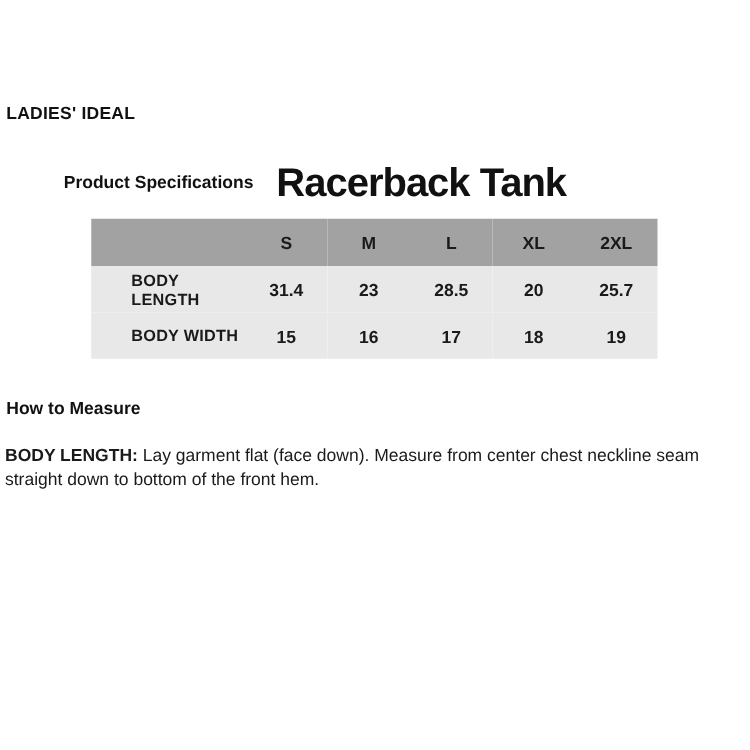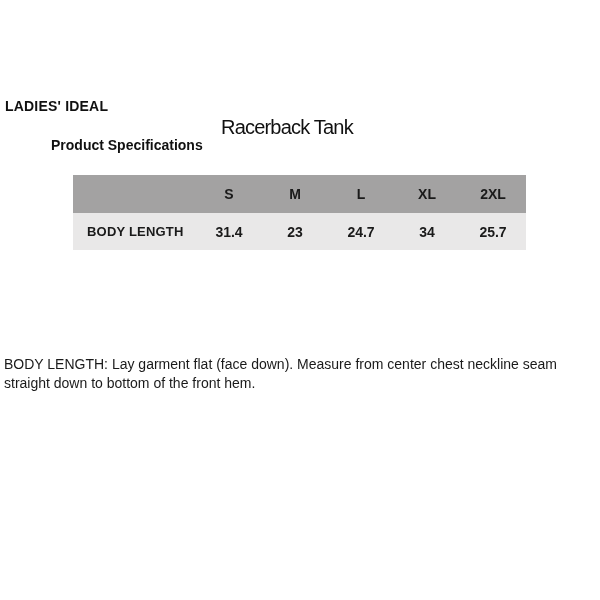--- a/index.html
+++ b/index.html
@@ -7,56 +7,56 @@
   body {
     width: 600px; height: 600px;
     position: relative;
     font-family: "Liberation Sans", sans-serif;
     color: var(--text, #111111);
     overflow: hidden;
   }
   .page { position: absolute; inset: 0; background: #ffffff; }
 
   .brand {
-    position: absolute; left: 5px; top: 98px;
+    position: absolute; left: 5px; top: 82px;
     font-size: 14px; font-weight: bold; letter-spacing: 0.2px;
   }
   .spec-label {
     position: absolute; left: 7px; top: 137px;
     font-size: 14px; font-weight: bold; padding-left: 44px;
   }
   .product-title {
-    position: absolute; left: 221px; top: 116px;
-    font-size: 20px; font-weight: normal; letter-spacing: -0.8px;
+    position: absolute; left: 221px; top: 128px;
+    font-size: 32px; font-weight: bold; letter-spacing: -0.8px;
   }
 
   table.spec {
     position: absolute; left: 73px; top: 175px;
     width: 453px; border-collapse: collapse; table-layout: fixed;
     border: none;
   }
   table.spec col.c-label { width: 123px; }
   table.spec col.c-size  { width: 66px; }
   table.spec th, table.spec td {
     font-weight: bold; font-size: 14px; text-align: center;
     vertical-align: middle; border: none; color: #1a1a1a;
   }
   table.spec thead th { background: var(--header-bg, #a3a2a2); height: 38px; }
   table.spec tbody td { background: var(--row-bg, #e9e8e8); height: 37px; }
-  table.spec .lbl { text-align: left; padding-left: 14px; font-size: 13px; letter-spacing: 0.2px; }
+  table.spec .lbl { text-align: left; padding-left: 32px; font-size: 13px; letter-spacing: 0.2px; }
 
   .htm-heading {
     position: absolute; left: 5px; top: 318px;
     font-size: 14px; font-weight: bold;
   }
   .para {
     position: absolute; left: 4px; width: 595px;
     font-size: 14px; line-height: 19px; color: #1a1a1a;
   }
-  .para .ilabel { font-weight: normal; }
+  .para .ilabel { font-weight: bold; }
   .para-1 { top: 355px; }
   .para-2 { top: 396px; }
 </style>
 </head>
 <body>
 
 <div class="page">
 
   <div class="brand">LADIES' IDEAL</div>
 
@@ -81,24 +81,33 @@
         <th>L</th>
         <th>XL</th>
         <th>2XL</th>
       </tr>
     </thead>
     <tbody>
       <tr>
         <td class="lbl">BODY LENGTH</td>
         <td>31.4</td>
         <td>23</td>
-        <td>24.7</td>
-        <td>34</td>
+        <td>28.5</td>
+        <td>20</td>
         <td>25.7</td>
+      </tr>
+      <tr>
+        <td class="lbl">BODY WIDTH</td>
+        <td>15</td>
+        <td>16</td>
+        <td>17</td>
+        <td>18</td>
+        <td>19</td>
       </tr>
     </tbody>
   </table>
 
+  <div class="htm-heading">How to Measure</div>
 
   <p class="para para-1"><span class="ilabel">BODY LENGTH:</span> <span>Lay garment flat (face down). Measure from center chest neckline seam straight down to bottom of the front hem.</span></p>
 
 
 </div>
 
 </body></html>

